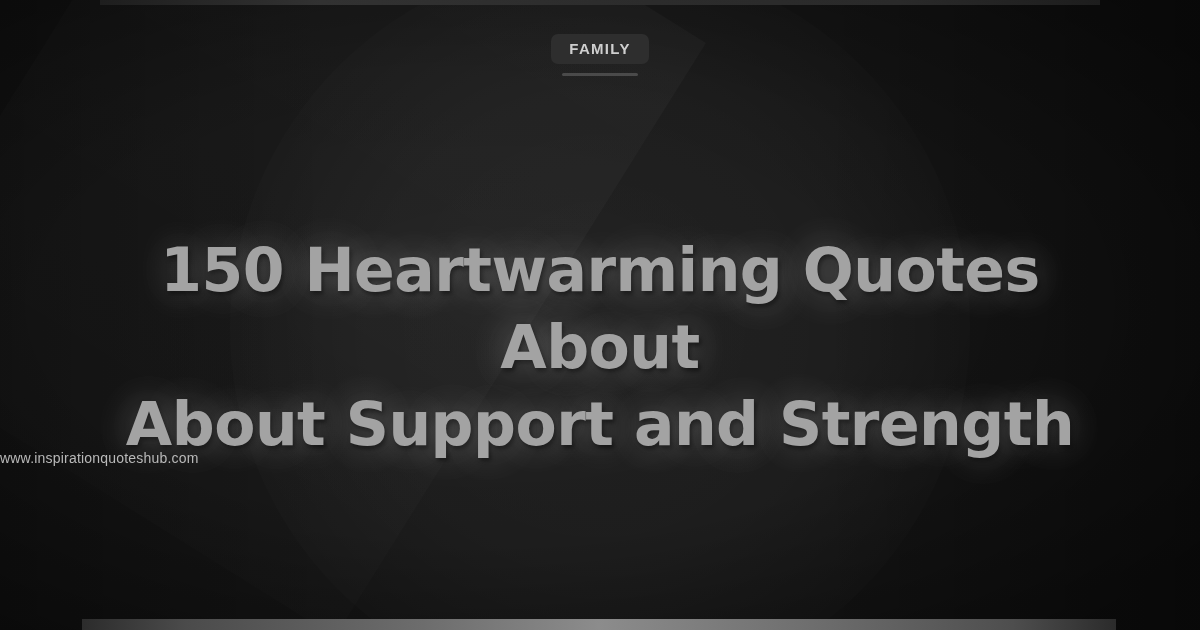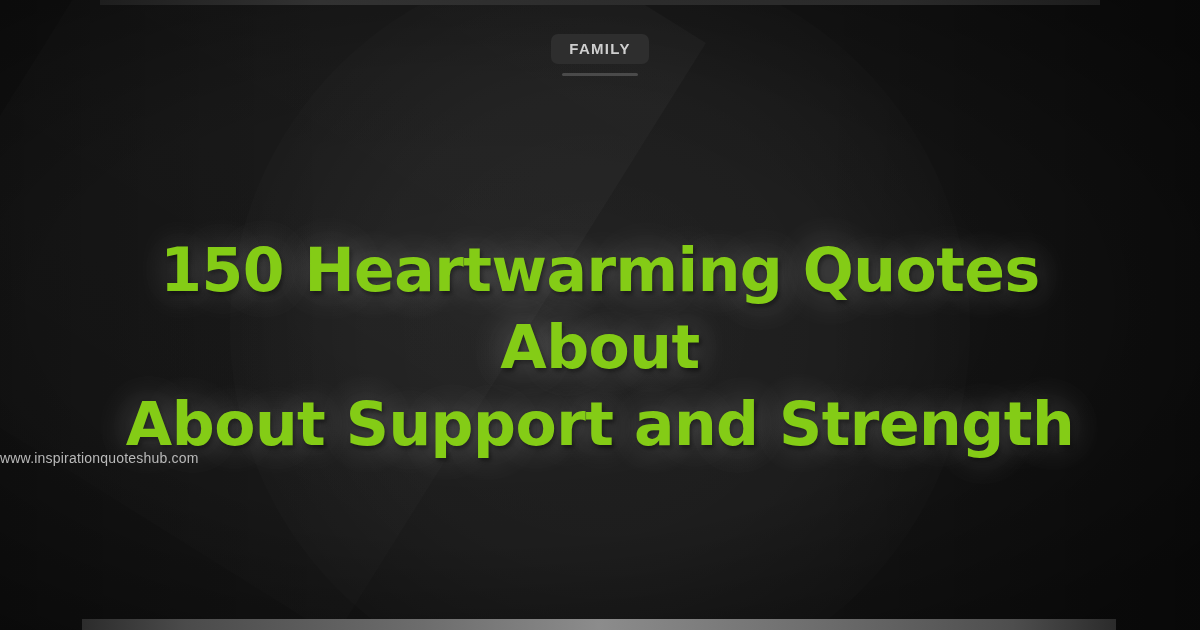--- a/index.html
+++ b/index.html
@@ -116,21 +116,21 @@
     left: 0;
     right: 0;
     top: 232px;
     text-align: center;
     padding: 0 60px;
     box-sizing: border-box;
   }
 
   .title {
     margin: 0;
-    color: #84cc16;
+    color: #a3a3a3;
     font-family: "DejaVu Sans", sans-serif;
     font-weight: bold;
     font-size: 60px;
     line-height: 1.28;
     letter-spacing: -0.5px;
     text-shadow:
       0 0 34px rgba(255,255,255,0.26),
       0 0 70px rgba(255,255,255,0.14),
       2px 3px 4px rgba(0,0,0,0.65);
   }

